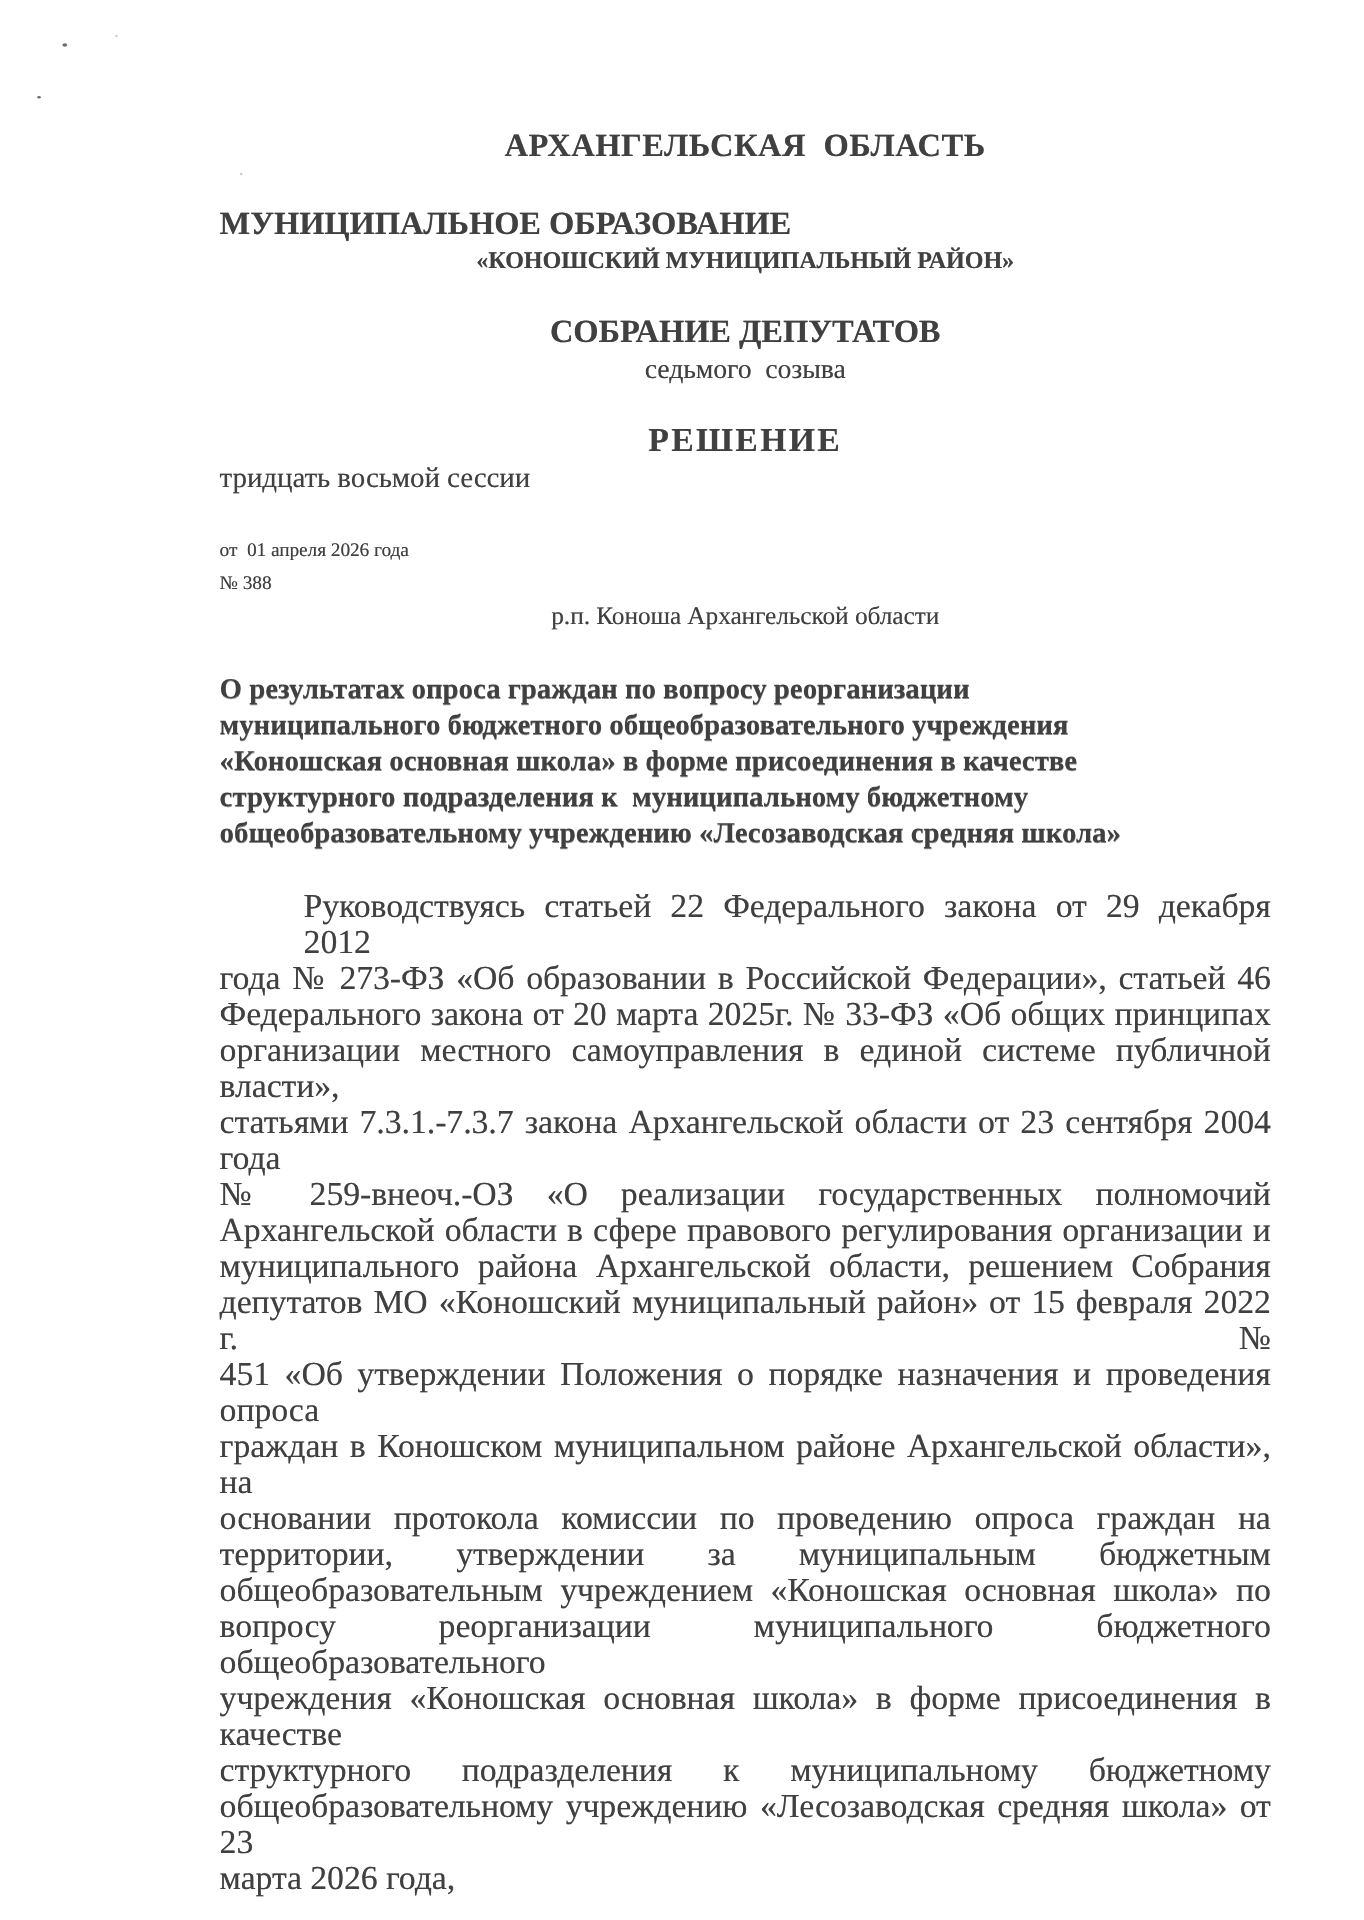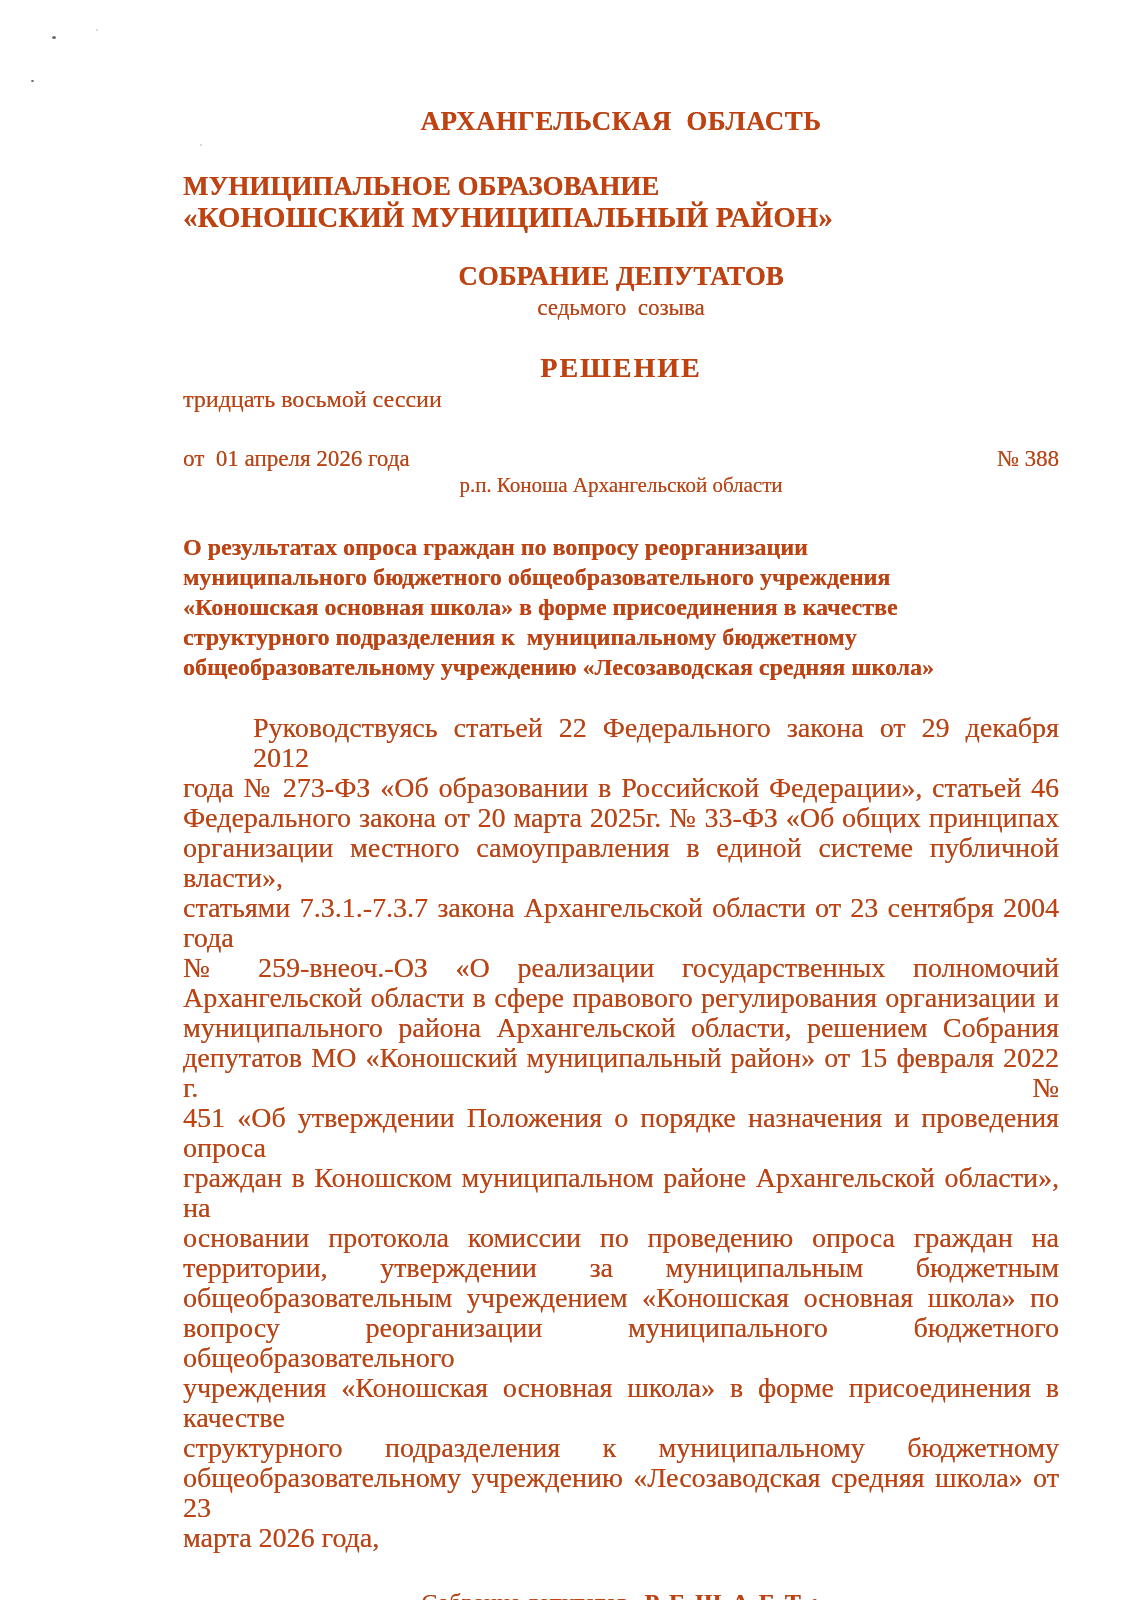--- a/index.html
+++ b/index.html
@@ -5,21 +5,21 @@
   html, body {
     margin: 0;
     padding: 0;
     background: #ffffff;
   }
   .page {
     position: relative;
     width: 1137px;
     height: 1600px;
     background: #ffffff;
-    color: #c2410c;
+    color: #404040;
     font-family: "Liberation Serif", serif;
     overflow: hidden;
     text-shadow: 0.2px 0.2px 0.4px rgba(0,0,0,0.45);
   }
   .content {
     position: absolute;
     left: 183px;
     top: 0;
     width: 876px;
   }
@@ -33,22 +33,23 @@
     line-height: 31px;
   }
   .h-muni {
     margin-top: 34px;
     font-size: 27px;
     font-weight: bold;
     text-align: left;
     line-height: 31px;
   }
   .h-muni2 {
-    font-size: 29px;
-    font-weight: bold;
+    font-size: 20px;
+    font-weight: bold;
+    text-align: center;
     line-height: 31px;
   }
   .h-assembly {
     margin-top: 28px;
     font-size: 27px;
     font-weight: bold;
     text-align: center;
     line-height: 31px;
   }
   .h-convocation {
@@ -70,22 +71,23 @@
     margin-top: 1px;
     font-size: 24px;
     text-align: left;
     line-height: 28px;
   }
   .date-row {
     margin-top: 32px;
     display: flex;
     justify-content: space-between;
     align-items: baseline;
-    font-size: 23px;
+    font-size: 16px;
     line-height: 28px;
+    flex-direction: column;
   }
   .date {
     white-space: pre;
   }
   .place {
     font-size: 21px;
     text-align: center;
     line-height: 25px;
   }
   .subject {

